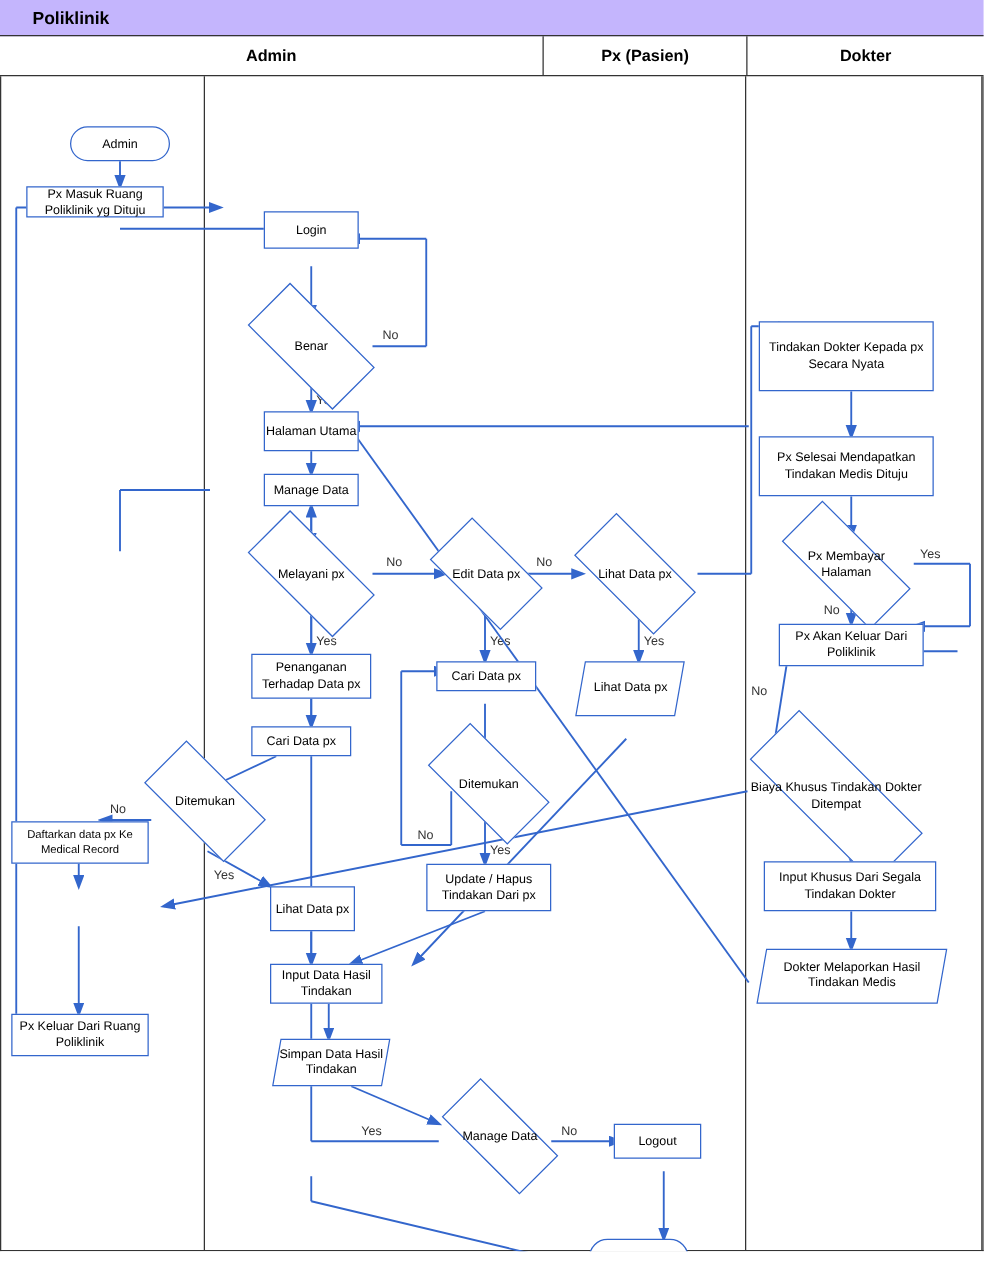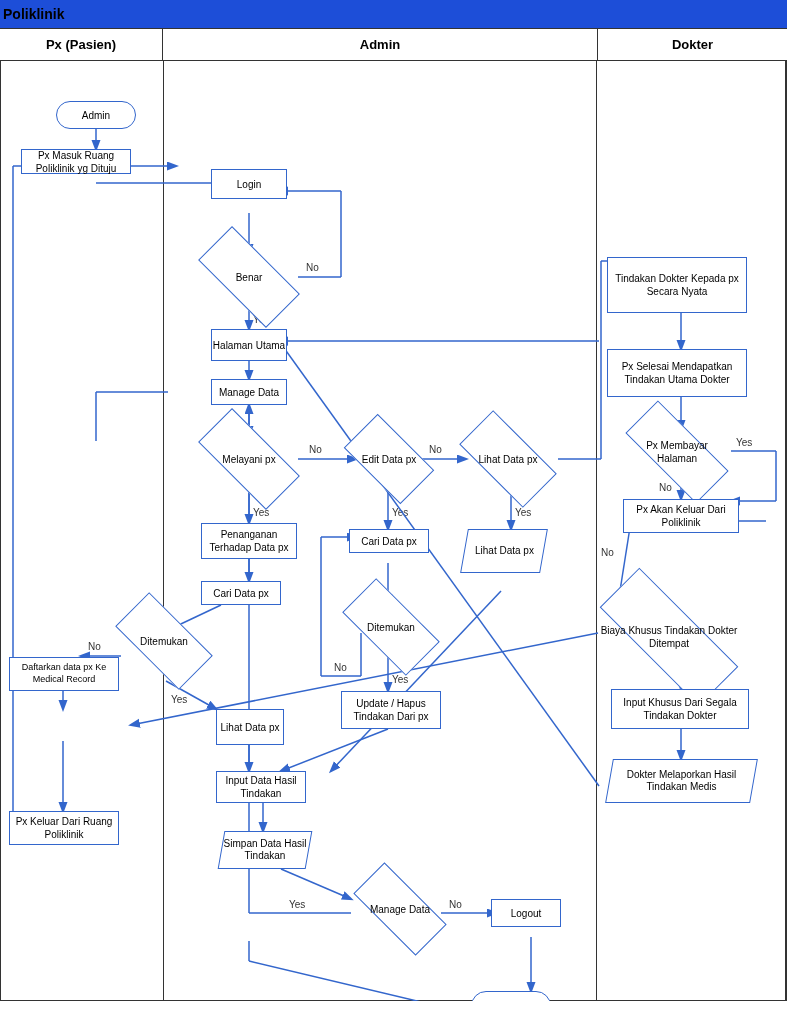--- a/index.html
+++ b/index.html
@@ -1,23 +1,23 @@
 <!DOCTYPE html>
 <html><head>
   <meta charset="utf-8">
   <style>
     * { box-sizing: border-box; margin: 0; padding: 0; }
     body { font-family: Arial, sans-serif; background: #fff; font-size: 11px; }
     
     .page-title {
-      padding: 6px 3px;
+      padding: 6px 26px;
       font-size: 14px;
       font-weight: bold;
       border-bottom: 1px solid #333;
-      background: #1d4ed8;
+      background: #c4b5fd;
     }
     
     .diagram-container {
       width: 787px;
       overflow: hidden;
       position: relative;
     }
     
     .swimlane-header {
       display: flex;
@@ -117,22 +117,22 @@
       line-height: 1.3;
     }
   </style>
 </head>
 <body>
 
 <div class="diagram-container">
   <div class="page-title">Poliklinik</div>
 
   <div class="swimlane-header">
+    <div class="lane-header" style="width:435px">Admin</div>
     <div class="lane-header" style="width:163px">Px (Pasien)</div>
-    <div class="lane-header" style="width:435px">Admin</div>
     <div class="lane-header" style="width:189px">Dokter</div>
   </div>
 
   <div class="swimlane-body">
     <div class="lane" style="width:163px"></div>
     <div class="lane" style="width:435px"></div>
     <div class="lane" style="width:189px"></div>
 
     <svg class="diagram">
 
@@ -366,21 +366,21 @@
 
     <div class="fc-shape fc-rounded" style="left:470px;top:930px;width:80px;height:30px">
       <span>Stop</span>
     </div>
 
     <div class="fc-shape fc-rect" style="left:606px;top:196px;width:140px;height:56px">
       <span>Tindakan Dokter Kepada px Secara Nyata</span>
     </div>
 
     <div class="fc-shape fc-rect" style="left:606px;top:288px;width:140px;height:48px">
-      <span>Px Selesai Mendapatkan Tindakan Utama Dokter</span>
+      <span>Px Selesai Mendapatkan Tindakan Medis Dituju</span>
     </div>
 
     <div class="diamond-wrapper" style="left:626px;top:368px;width:100px;height:46px">
       <div class="diamond-inner"></div>
       <span class="diamond-text">Px Membayar Halaman</span>
     </div>
 
     <div class="fc-shape fc-rect" style="left:622px;top:438px;width:116px;height:34px">
       <span>Px Akan Keluar Dari Poliklinik</span>
     </div>

